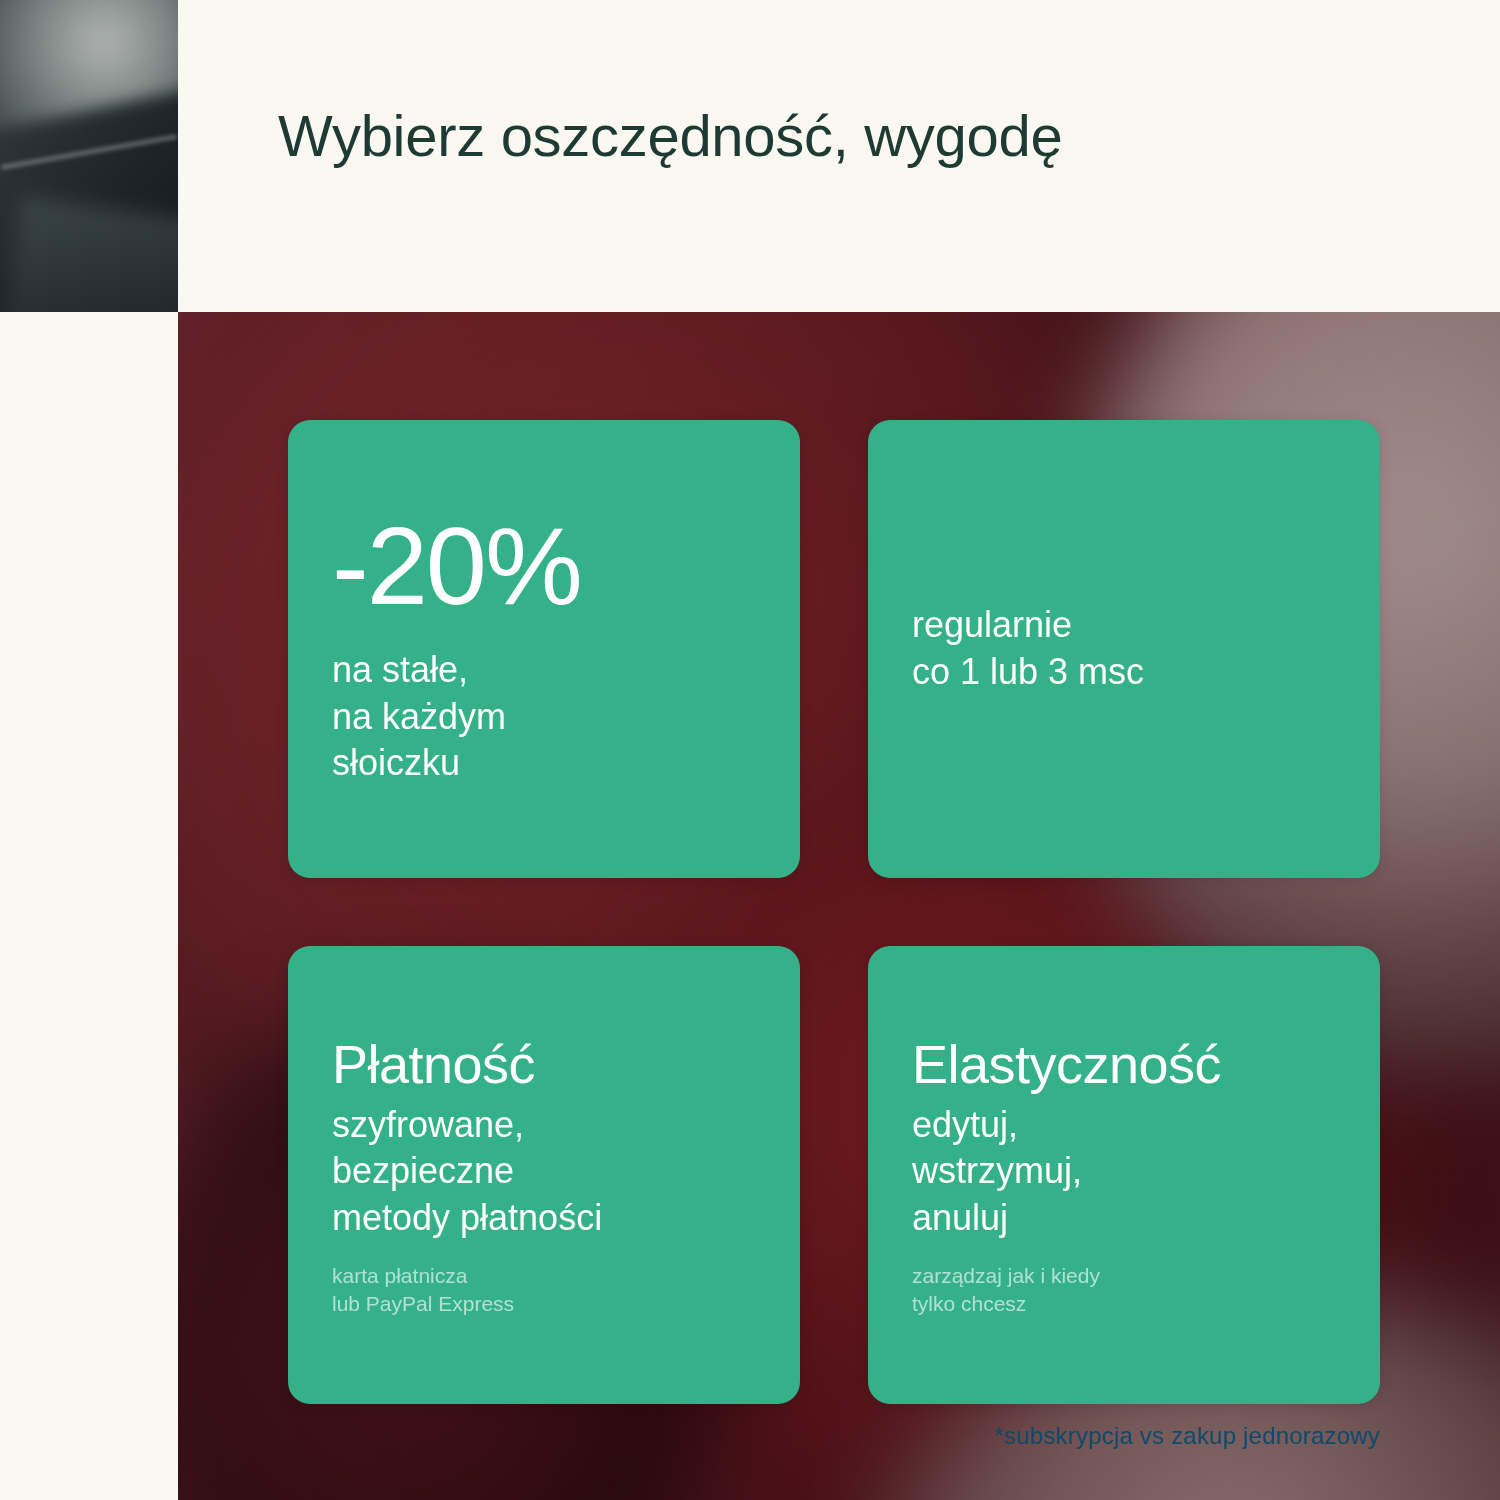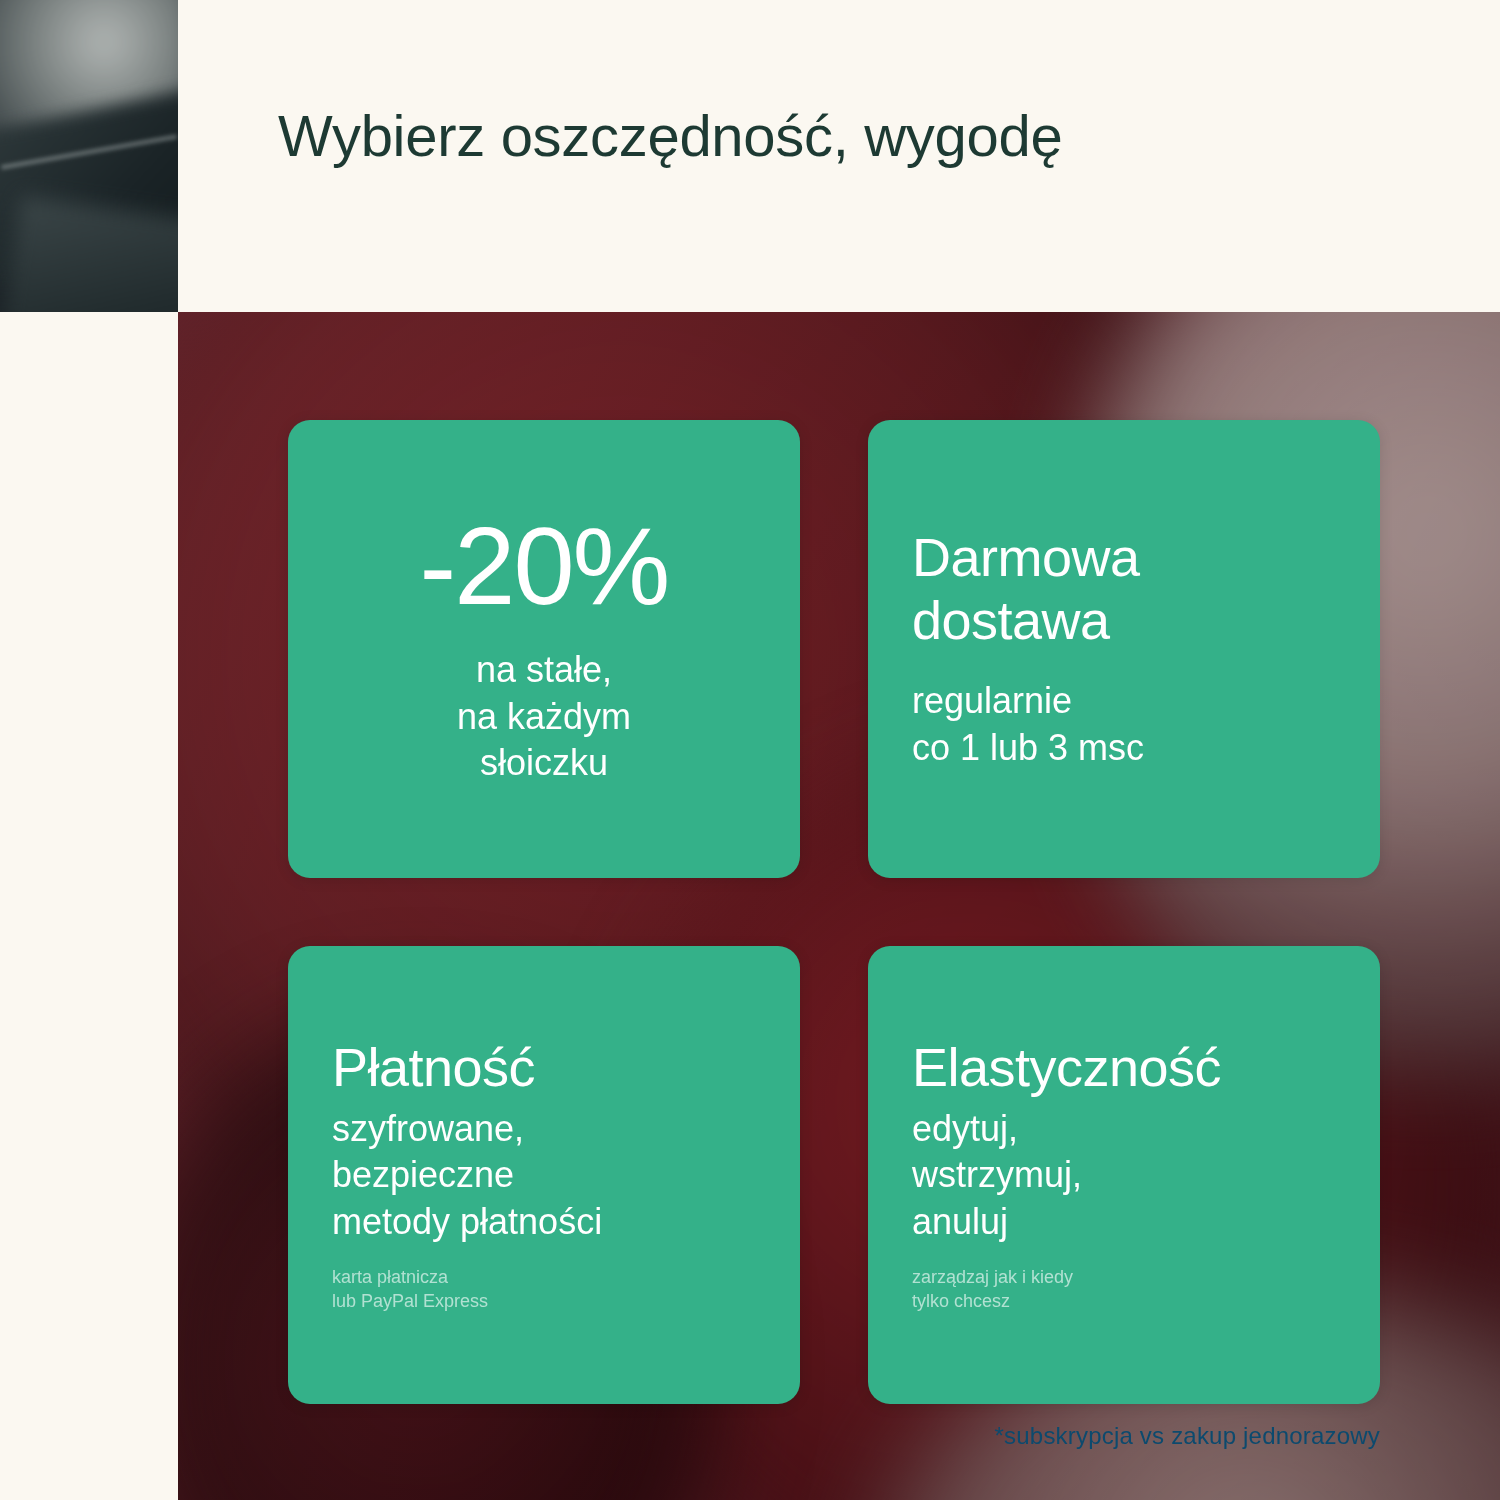--- a/index.html
+++ b/index.html
@@ -202,28 +202,27 @@
     white-space: pre-line;
   }
   .card-sub {
     font-size: 36px;
     line-height: 1.30;
     font-weight: 400;
     white-space: pre-line;
   }
   .card-note {
     margin-top: 20px;
-    font-size: 18px;
+    font-size: 21px;
     line-height: 1.32;
     color: rgba(255,255,255,0.62);
     white-space: pre-line;
   }
   .card-discount {
     justify-content: center;
-    text-align: center;
   }
   .card-shipping .card-title { margin-bottom: 26px; }
 
   .footnote {
     position: absolute;
     right: 120px;
     top: 1422px;
     font-size: 24px;
     color: #0c4a6e;
     letter-spacing: 0.2px;
@@ -261,22 +260,20 @@
   <div class="cards">
 
     <div class="card card-discount">
       <div class="big">-20%</div>
       <div class="card-sub">na stałe,
 na każdym
 słoiczku</div>
     </div>
 
     <div class="card card-shipping">
-      <div class="card-title">Darmowa
-dostawa</div>
       <div class="card-sub">regularnie
 co 1 lub 3 msc</div>
     </div>
 
     <div class="card card-payment">
       <div class="card-title">Płatność</div>
       <div class="card-sub">szyfrowane,
 bezpieczne
 metody płatności</div>
       <div class="card-note">karta płatnicza

